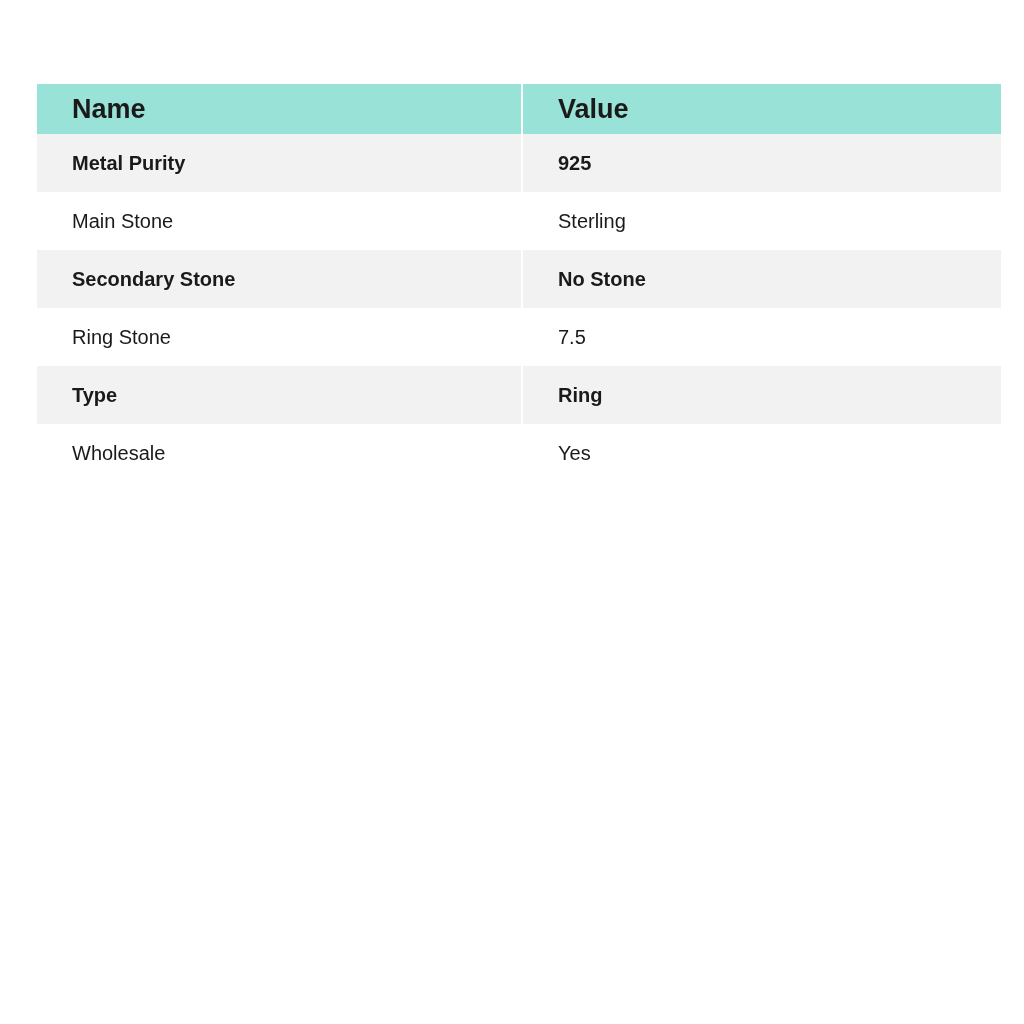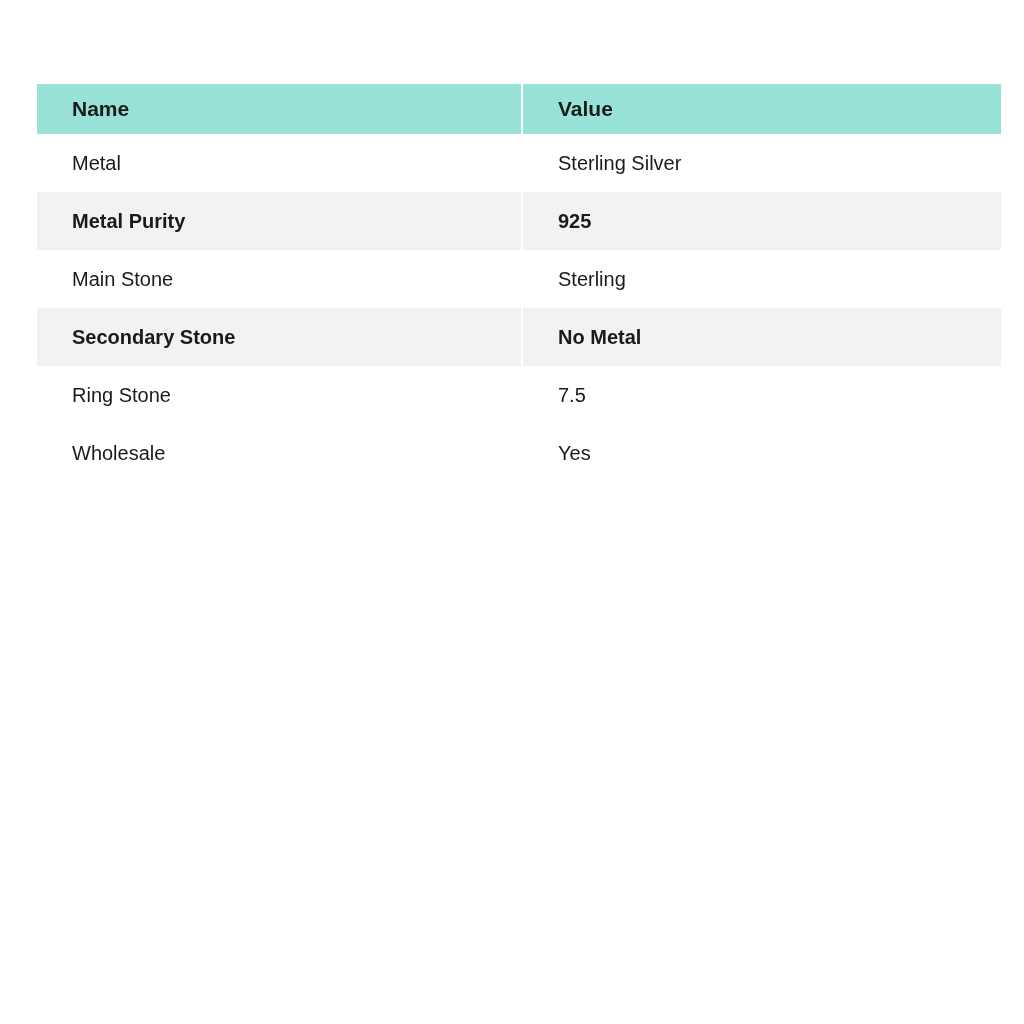--- a/index.html
+++ b/index.html
@@ -33,21 +33,21 @@
     border-spacing:0;
     table-layout:fixed;
     font-size:20px;
   }
   .spec-table col.col-name{width:486px;}
   .spec-table col.col-value{width:478px;}
   .spec-table th{
     background:var(--header-bg);
     text-align:left;
     font-weight:600;
-    font-size:21px;
+    font-size:27px;
     height:50px;
     padding:0 0 0 35px;
     vertical-align:middle;
   }
   .spec-table th:first-child{
     border-right:2px solid var(--divider);
   }
   .spec-table td{
     height:58px;
     padding:0 0 0 35px;
@@ -74,39 +74,39 @@
       <col class="col-name">
       <col class="col-value">
     </colgroup>
     <thead>
       <tr>
         <th>Name</th>
         <th>Value</th>
       </tr>
     </thead>
     <tbody>
-        <tr class="row">
-          <td>Metal</td>
-          <td>Sterling Silver</td>
-        </tr>
         <tr class="row alt">
           <td>Metal Purity</td>
           <td>925</td>
         </tr>
         <tr class="row">
           <td>Main Stone</td>
           <td>Sterling</td>
         </tr>
         <tr class="row alt">
           <td>Secondary Stone</td>
-          <td>No Metal</td>
+          <td>No Stone</td>
         </tr>
         <tr class="row">
           <td>Ring Stone</td>
           <td>7.5</td>
+        </tr>
+        <tr class="row alt">
+          <td>Type</td>
+          <td>Ring</td>
         </tr>
         <tr class="row">
           <td>Wholesale</td>
           <td>Yes</td>
         </tr>
       </tbody>
   </table>
 </div>
 
 </body></html>

